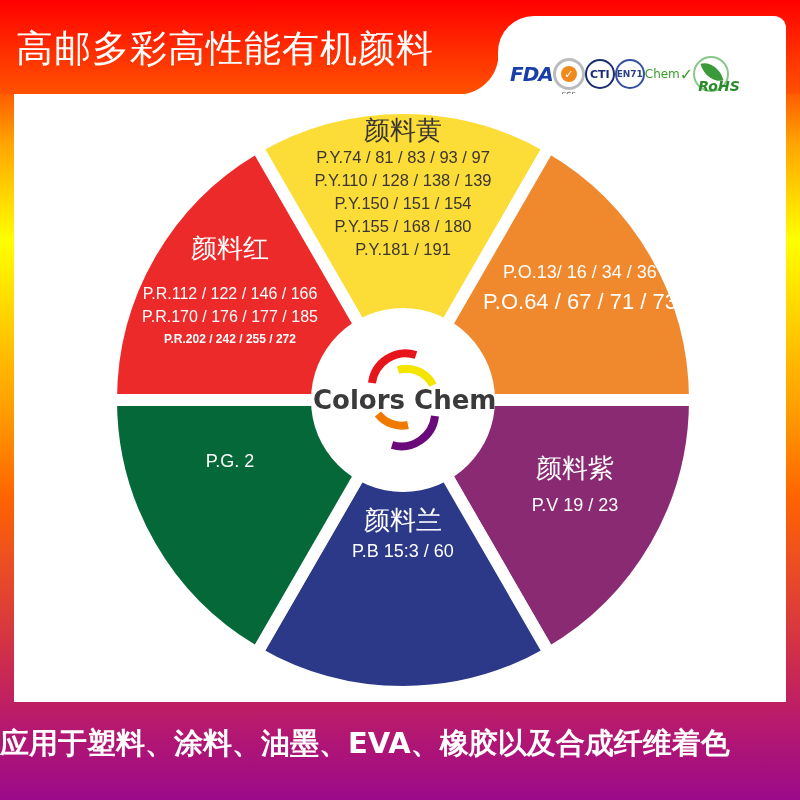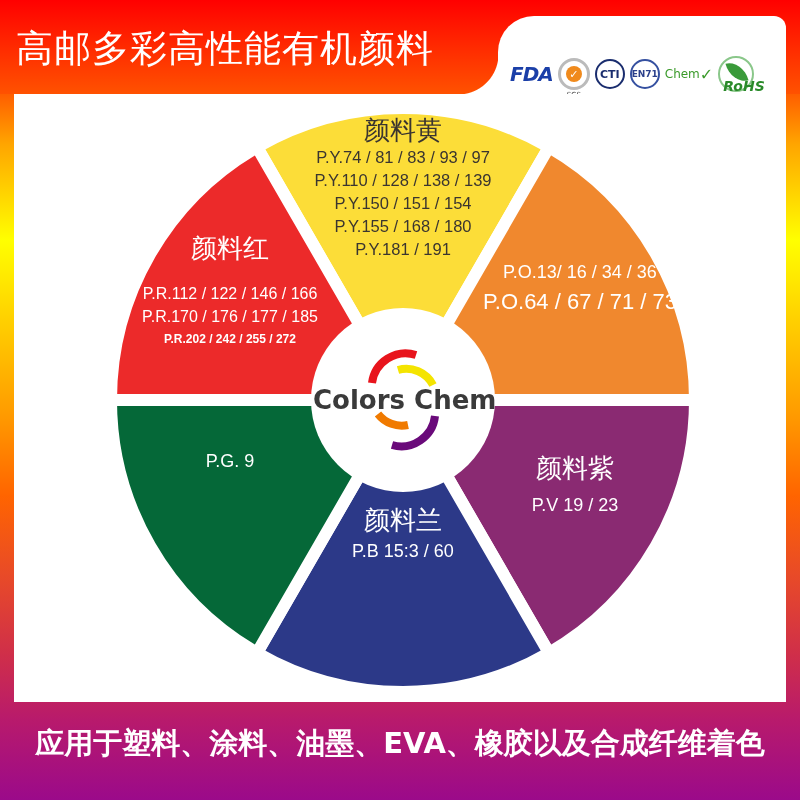--- a/index.html
+++ b/index.html
@@ -7,21 +7,21 @@
     font-family:"DejaVu Sans","Liberation Sans",sans-serif;
     background:linear-gradient(180deg,#ff0a00 0%,#ff4a00 10%,#ffa500 18%,#ffff00 30%,#ffd000 40%,#ff9a00 52%,#ff6400 62%,#e84a28 72%,#cf2e4a 82%,#b81a6c 90%,#9b0a8a 100%);}
   .header{position:absolute;left:0;top:0;width:800px;height:94px;
     background:linear-gradient(180deg,#ff0000 0%,#ff2a00 50%,#ff5200 100%);}
   .title{position:absolute;left:16px;top:24px;color:#fff;font-size:37px;letter-spacing:1px;white-space:nowrap;
     font-family:"DejaVu Sans",sans-serif;}
   .cert-panel{position:absolute;left:498px;top:16px;width:288px;height:78px;background:#fff;
     border-radius:36px 12px 0 0;}
   .cert-panel::before{content:"";position:absolute;left:-40px;bottom:0;width:40px;height:40px;
     background:radial-gradient(circle at 0 0,transparent 40px,#fff 41px);}
-  .certs{position:absolute;left:510px;top:54px;height:40px;display:flex;align-items:center;gap:5px;}
+  .certs{position:absolute;left:510px;top:54px;height:40px;display:flex;align-items:center;}
   .cert{display:flex;align-items:center;justify-content:center;}
   .fda{color:#1b3fa8;font-weight:bold;font-size:20px;font-style:italic;letter-spacing:-1px;}
   .sgs{width:32px;height:32px;border-radius:50%;border:3px solid #bbb;position:relative;box-sizing:border-box;}
   .sgs .dot{position:absolute;left:5px;top:5px;width:16px;height:16px;border-radius:50%;background:#f08a1c;
     color:#fff;font-size:11px;font-weight:bold;display:flex;align-items:center;justify-content:center;}
   .sgs .lbl{position:absolute;bottom:-12px;left:6px;font-size:7px;color:#444;}
   .circ{width:30px;height:30px;border-radius:50%;border:2px solid #1a2d6e;box-sizing:border-box;
     color:#1a2d6e;font-weight:bold;display:flex;align-items:center;justify-content:center;font-size:11px;}
   .circ.en{border-color:#3550a0;color:#2a3f8a;font-size:9px;}
   .reach{color:#3a9a2a;font-size:12px;white-space:nowrap;}
@@ -32,21 +32,21 @@
   .panel{position:absolute;left:14px;top:94px;width:772px;height:608px;background:#fff;}
   .wheel{position:absolute;left:0;top:0;}
   .seg-label{position:absolute;text-align:center;white-space:nowrap;font-family:"DejaVu Sans",sans-serif;}
   .seg-title{font-size:26px;line-height:32px;}
   .seg-codes{font-family:"Liberation Sans","DejaVu Sans",sans-serif;font-size:16.5px;line-height:23px;}
   .dark{color:#3a3530;}
   .light{color:#fff;}
   .logo-text{position:absolute;left:313px;top:385px;font-family:"DejaVu Sans",sans-serif;font-size:26px;
     color:#3a3a3a;font-weight:bold;letter-spacing:0px;white-space:nowrap;}
   .footer{position:absolute;left:0;top:702px;width:800px;height:98px;}
-  .footer-text{position:absolute;left:0;width:800px;top:22px;text-align:center;color:#fff;font-size:29px;
+  .footer-text{position:absolute;left:0;width:634px;top:22px;text-align:center;color:#fff;font-size:29px;
     font-weight:bold;white-space:nowrap;font-family:"DejaVu Sans",sans-serif;}
 </style>
 </head>
 <body>
 
 <div class="header">
   <div class="title">高邮多彩高性能有机颜料</div>
 </div>
 <div class="cert-panel"></div>
 <div class="certs">
@@ -112,21 +112,21 @@
 </div>
 
 <div class="seg-label light" style="left:120px;top:232px;width:220px;">
   <div class="seg-title" style="margin-bottom:18px;">颜料红</div>
   <div class="seg-codes" style="font-size:16px;">P.R.112 / 122 / 146 / 166</div>
   <div class="seg-codes" style="font-size:16px;">P.R.170 / 176 / 177 / 185</div>
   <div class="seg-codes" style="font-size:12px;font-weight:bold;">P.R.202 / 242 / 255 / 272</div>
 </div>
 
 <div class="seg-label light" style="left:150px;top:450px;width:160px;">
-  <div class="seg-codes" style="font-size:18px;">P.G. 9</div>
+  <div class="seg-codes" style="font-size:18px;">P.G. 2</div>
 </div>
 
 <div class="seg-label light" style="left:323px;top:504px;width:160px;">
   <div class="seg-title" style="margin-bottom:4px;">颜料兰</div>
   <div class="seg-codes" style="font-size:18px;">P.B 15:3 / 60</div>
 </div>
 
 <div class="seg-label light" style="left:495px;top:452px;width:160px;">
   <div class="seg-title" style="margin-bottom:10px;">颜料紫</div>
   <div class="seg-codes" style="font-size:18px;">P.V 19 / 23</div>

